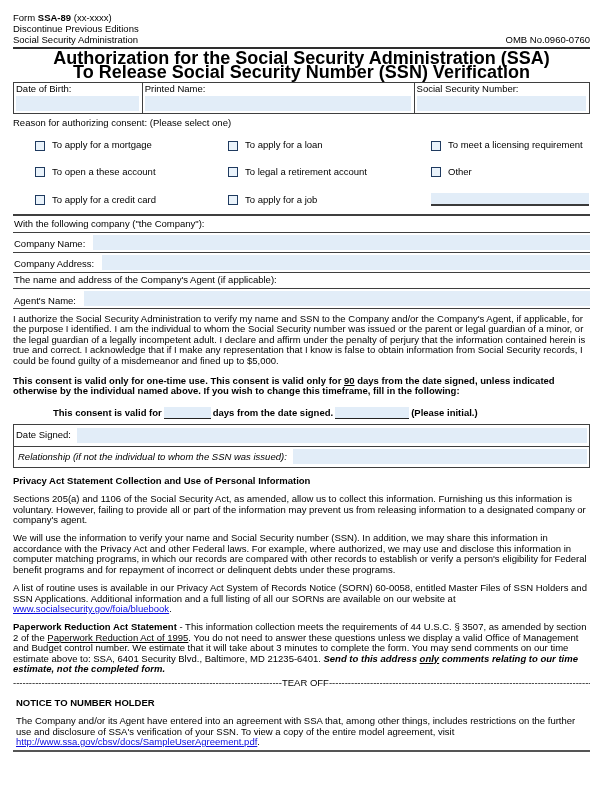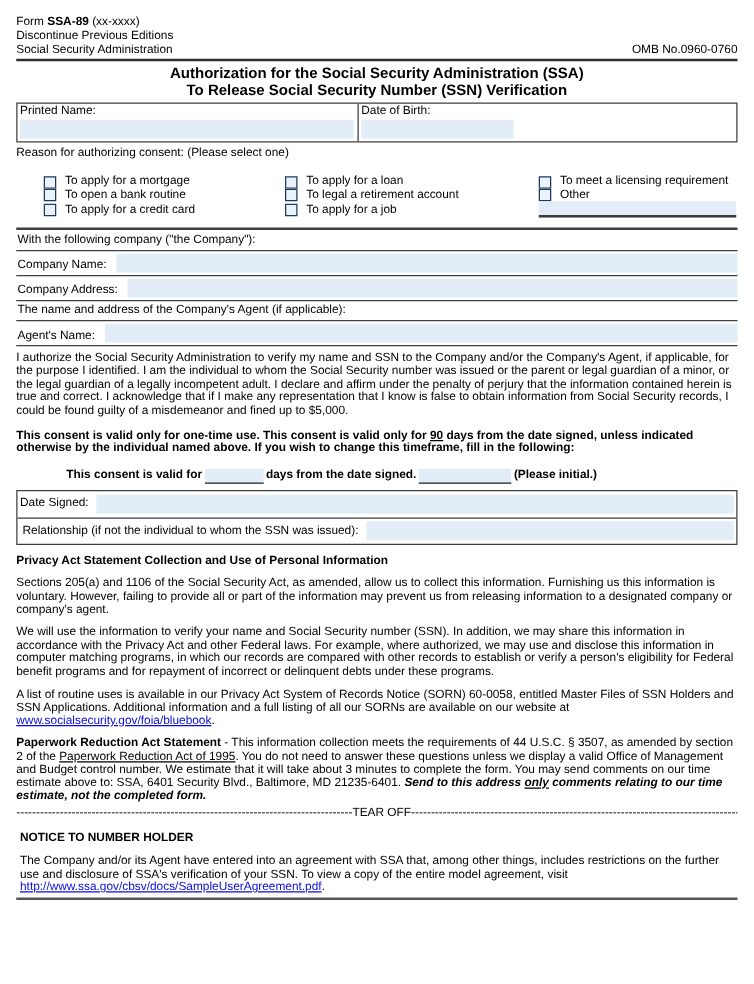--- a/index.html
+++ b/index.html
@@ -10,37 +10,37 @@
     font-size:9.5px; line-height:10.4px; color:#000;
   }
   .page { padding:13px 13px 0 13px; width:603px; }
 
   
   .hdr { display:flex; justify-content:space-between; align-items:flex-end; }
   .hdr-left div { line-height:10.8px; }
   .b { font-weight:bold; }
   .rule-thick { border-top:2.5px solid #2e2e2e; margin-top:2px; }
 
-  .title { text-align:center; font-weight:bold; font-size:12px; line-height:13.6px; margin:3px 0 2px 0; }
+  .title { text-align:center; font-weight:bold; font-size:18px; line-height:13.6px; margin:3px 0 2px 0; }
 
   
   .id-table { display:flex; border:1.8px solid #3f3f3f; }
   .id-cell { padding:1px 3px 2px 2px; }
   .id-cell + .id-cell { border-left:1.8px solid #3f3f3f; }
   .id-c1 { width:47.3%; }
   .id-c2 { width:22.2%; }
   .id-c3 { width:30.5%; }
   .fill { background:#e2edf8; }
   .id-cell .fill { height:15px; margin-top:2px; }
 
   .reason-heading { margin-top:4px; }
 
   .cb-grid {
     display:grid; grid-template-columns:193px 203px 1fr;
-    margin:12px 0 8px 22px; 
+    margin:12px 0 8px 22px; row-gap:16px;
   }
   .cb-item { display:flex; align-items:center; }
   .checkbox {
     width:10px; height:10px; background:#eaf3fb;
     border:1.2px solid #1f3a5f; margin-right:7px; flex:0 0 auto;
   }
   .other-input { height:13px; background:#e2edf8; border-bottom:2px solid #3a3a3a; margin-right:1px; align-self:end; }
 
   
   .sect-top { border-top:2.2px solid #3f3f3f; }
@@ -58,21 +58,21 @@
     height:12px; vertical-align:bottom; margin:0 2px -1px 2px;
   }
   .w47 { width:47px; } .w74 { width:74px; }
   .u { text-decoration:underline; }
 
   
   .sig-table { border:1.8px solid #3f3f3f; margin-top:6px; }
   .sig-r1 { display:flex; height:21px; }
   .sig-left { width:69.3%; border-right:1.8px solid #3f3f3f; display:flex; align-items:center; padding:2px 0 2px 2px; }
   .sig-right { flex:1; display:flex; align-items:center; padding:2px 2px 2px 2px; }
-  .sig-r2 { border-top:1.8px solid #3f3f3f; display:flex; align-items:center; height:21px; padding:2px 2px 2px 4px; }
+  .sig-r2 { border-top:1.8px solid #3f3f3f; display:flex; align-items:center; height:21px; padding:2px 2px 2px 4px;font-style:italic; }
   .sig-table .fill { height:15px; }
   .grow { flex:1 1 auto; margin-left:6px; }
 
   .center-head { font-weight:bold; margin-top:8px; }
   .pp { margin-top:8px; }
   a.lnk { color:#0b0bdf; text-decoration:underline; cursor:pointer; }
   .bi { font-weight:bold; font-style:italic; }
 
   .tear { margin-top:4px; white-space:nowrap; overflow:hidden; }
   .notice-head { margin-top:9px; font-weight:bold; padding-left:3px; }
@@ -93,26 +93,30 @@
     <div>OMB No.0960-0760</div>
   </div>
   <div class="rule-thick"></div>
 
   <div class="title">
     <div>Authorization for the Social Security Administration (SSA)</div>
     <div>To Release Social Security Number (SSN) Verification</div>
   </div>
 
   <div class="id-table">
+    <div class="id-cell id-c2">
+      <div>Date of Birth:</div>
+      <div class="fill"></div>
+    </div>
     <div class="id-cell id-c1">
       <div>Printed Name:</div>
       <div class="fill"></div>
     </div>
-    <div class="id-cell id-c2">
-      <div>Date of Birth:</div>
+    <div class="id-cell id-c3">
+      <div>Social Security Number:</div>
       <div class="fill"></div>
     </div>
   </div>
 
   <div class="reason-heading">Reason for authorizing consent: (Please select one)</div>
 
   <div class="cb-grid">
     <div class="cb-item">
       <span class="checkbox"></span>
       <span>To apply for a mortgage</span>
@@ -120,21 +124,21 @@
     <div class="cb-item">
       <span class="checkbox"></span>
       <span>To apply for a loan</span>
     </div>
     <div class="cb-item">
       <span class="checkbox"></span>
       <span>To meet a licensing requirement</span>
     </div>
     <div class="cb-item">
       <span class="checkbox"></span>
-      <span>To open a bank routine</span>
+      <span>To open a these account</span>
     </div>
     <div class="cb-item">
       <span class="checkbox"></span>
       <span>To legal a retirement account</span>
     </div>
     <div class="cb-item">
       <span class="checkbox"></span>
       <span>Other</span>
     </div>
     <div class="cb-item">

